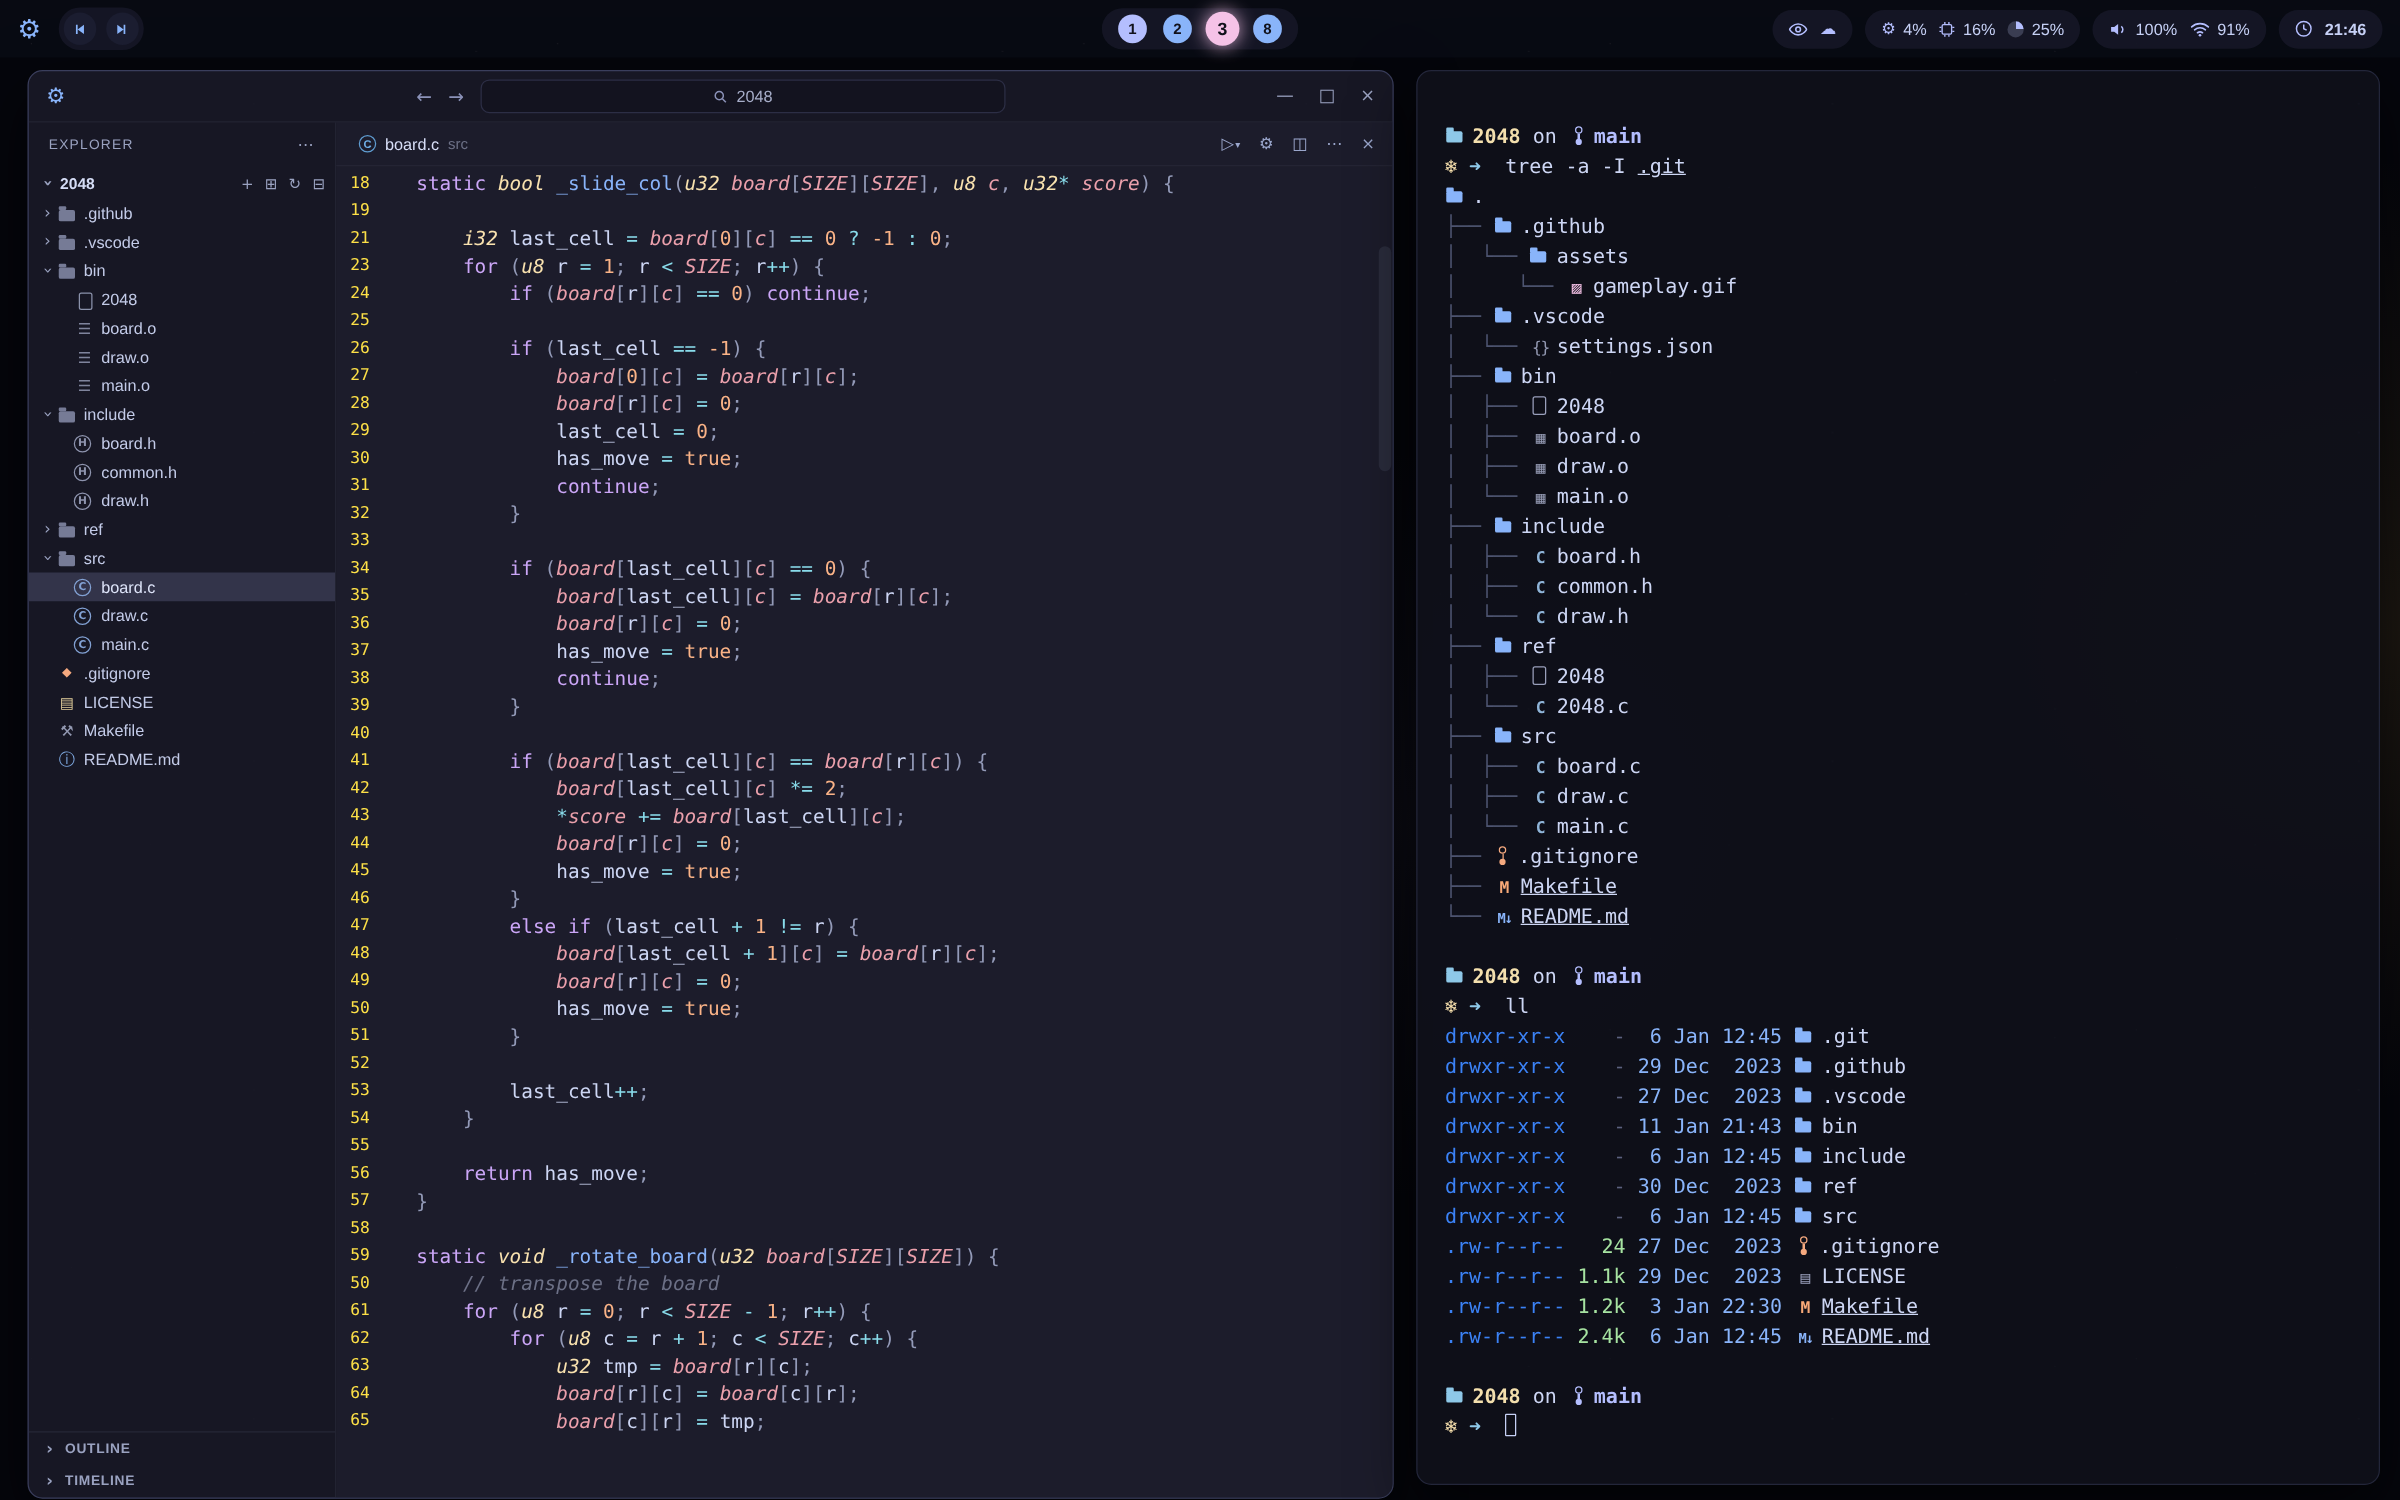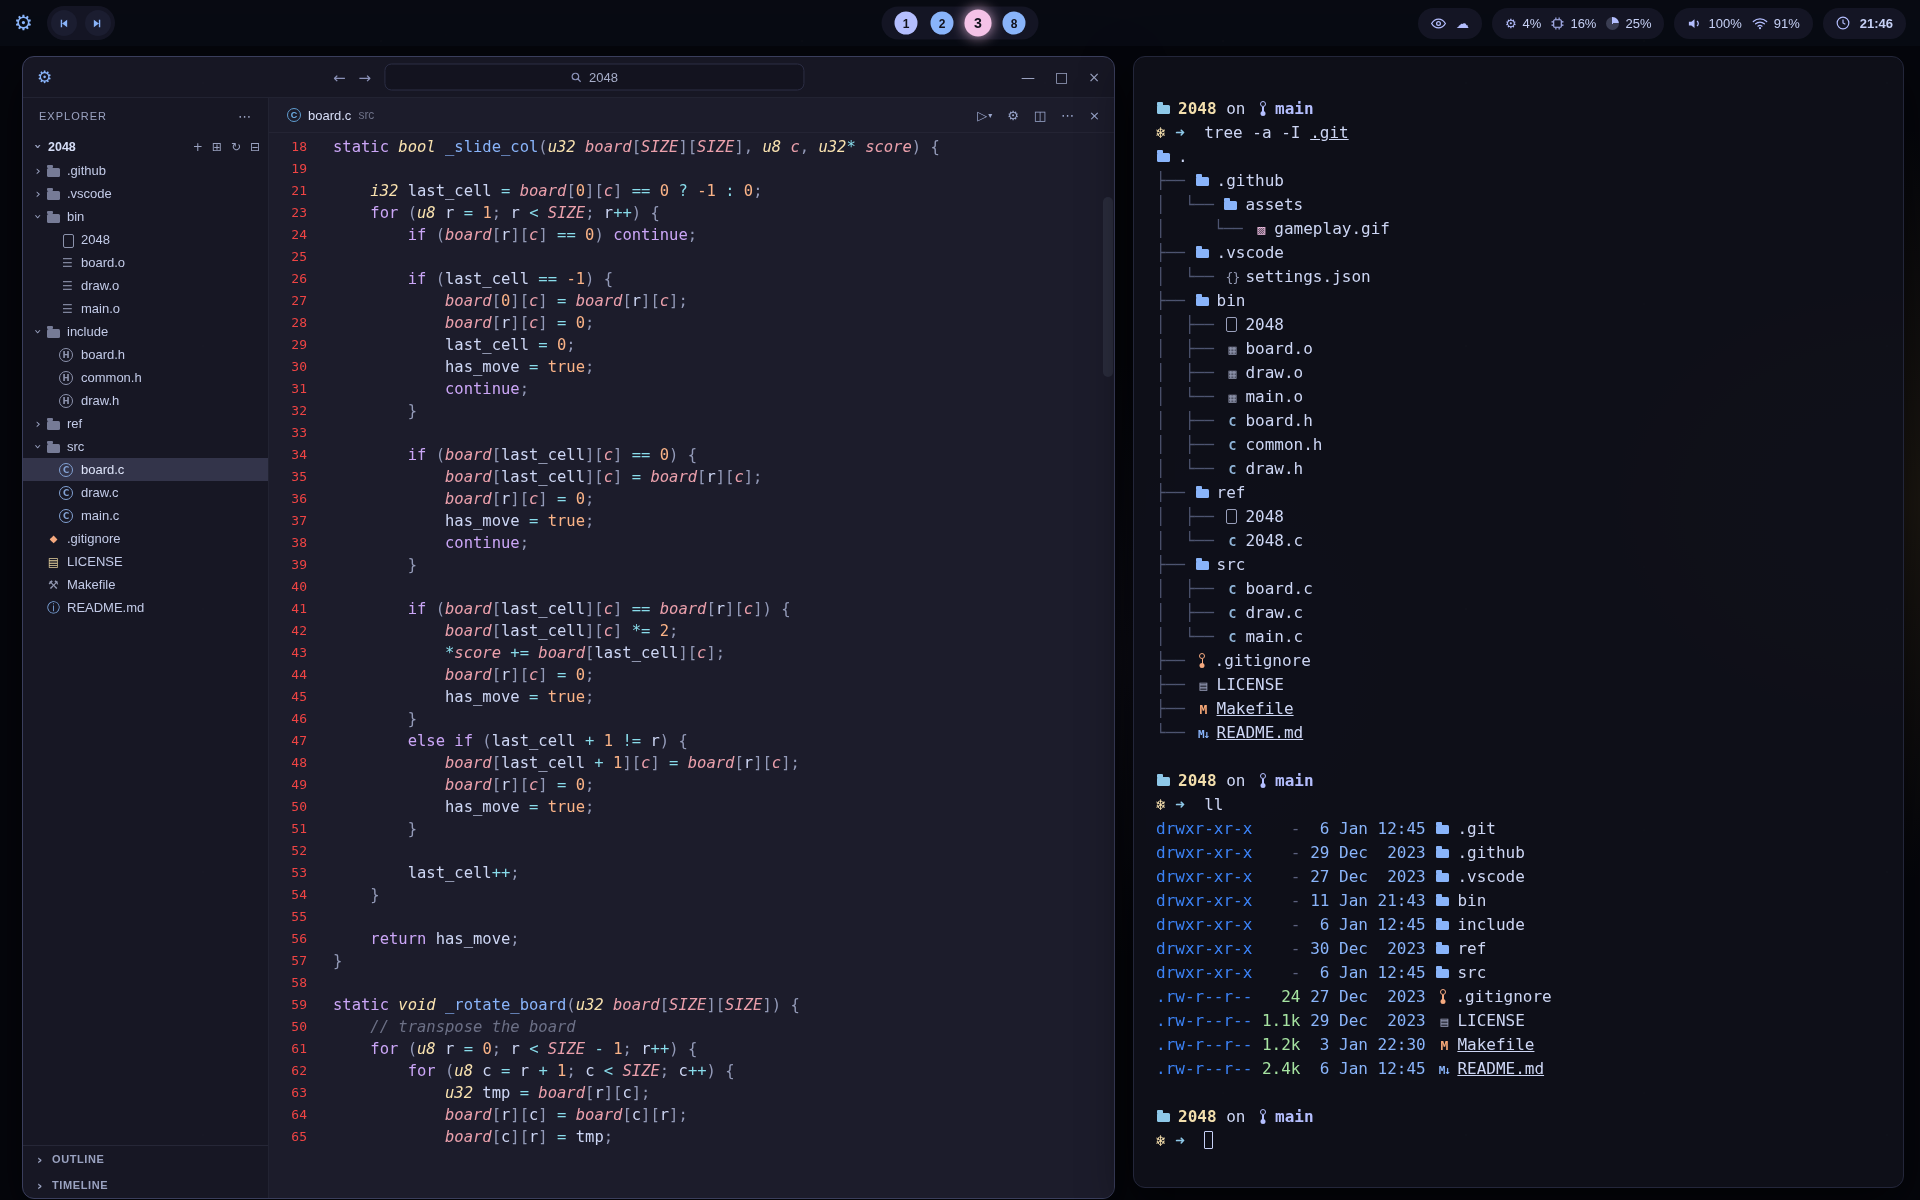--- a/index.html
+++ b/index.html
@@ -77,21 +77,21 @@
 .tabbar{height:35px;flex:none;display:flex;align-items:center;padding:0 14px 0 12px;border-bottom:1px solid rgba(49,50,68,.4)}
 .tab{display:flex;align-items:center;gap:7px;height:100%;padding:0 6px;font-size:13px;color:#d8dff8;cursor:pointer}
 .cbadge{width:14px;height:14px;border:1px solid #5f9cd0;color:#6fb0e8;border-radius:50%;font-size:9px;font-weight:bold;display:grid;place-items:center}
 .tab .dir{color:#6c7086;font-size:12px}
 .tabicons{margin-left:auto;display:flex;gap:15px;color:#9aa6cc;font-size:13px;align-items:center;font-family:"DejaVu Sans",sans-serif}
 .tabicons span{cursor:pointer}
 .runwrap{display:flex;align-items:center;gap:1px}
 .runwrap .dd{font-size:8px}
 .codewrap{flex:1;position:relative;padding-top:3px;font-family:"DejaVu Sans Mono","DejaVu Sans",monospace;font-size:15.5px;line-height:22px;overflow:hidden}
 .cl{display:flex;height:22px}
-.ln{width:38px;flex:none;text-align:right;color:#ef4444;font-size:13px;line-height:22px}
+.ln{width:38px;flex:none;text-align:center;color:#fde047;font-size:13px;line-height:22px}
 .lc{padding-left:26px;white-space:pre}
 .tk-k{color:#cba6f7}
 .tk-t{color:#f9e2af;font-style:italic}
 .tk-f{color:#89b4fa}
 .tk-p{color:#eba0ac;font-style:italic}
 .tk-v{color:#cdd6f4}
 .tk-n{color:#fab387}
 .tk-o{color:#89dceb}
 .tk-b{color:#939ab8}
 .tk-c{color:#6c7086;font-style:italic}
@@ -595,32 +595,32 @@
     <div class="tln"><span class="tl">├── </span><span class="fi"></span><span class="tx">.github</span></div>
     <div class="tln"><span class="tl">│  └── </span><span class="fi"></span><span class="tx">assets</span></div>
     <div class="tln"><span class="tl">│     └── </span><span class="icI">▨</span><span class="tx">gameplay.gif</span></div>
     <div class="tln"><span class="tl">├── </span><span class="fi"></span><span class="tx">.vscode</span></div>
     <div class="tln"><span class="tl">│  └── </span><span class="icJ">{}</span><span class="tx">settings.json</span></div>
     <div class="tln"><span class="tl">├── </span><span class="fi"></span><span class="tx">bin</span></div>
     <div class="tln"><span class="tl">│  ├── </span><span class="icF"></span><span class="tx">2048</span></div>
     <div class="tln"><span class="tl">│  ├── </span><span class="icB">▦</span><span class="tx">board.o</span></div>
     <div class="tln"><span class="tl">│  ├── </span><span class="icB">▦</span><span class="tx">draw.o</span></div>
     <div class="tln"><span class="tl">│  └── </span><span class="icB">▦</span><span class="tx">main.o</span></div>
+    <div class="tln"><span class="tl">├── </span><span class="fi"></span><span class="tx">include</span></div>
     <div class="tln"><span class="tl">│  ├── </span><span class="icC">C</span><span class="tx">board.h</span></div>
     <div class="tln"><span class="tl">│  ├── </span><span class="icC">C</span><span class="tx">common.h</span></div>
     <div class="tln"><span class="tl">│  └── </span><span class="icC">C</span><span class="tx">draw.h</span></div>
     <div class="tln"><span class="tl">├── </span><span class="fi"></span><span class="tx">ref</span></div>
     <div class="tln"><span class="tl">│  ├── </span><span class="icF"></span><span class="tx">2048</span></div>
     <div class="tln"><span class="tl">│  └── </span><span class="icC">C</span><span class="tx">2048.c</span></div>
     <div class="tln"><span class="tl">├── </span><span class="fi"></span><span class="tx">src</span></div>
     <div class="tln"><span class="tl">│  ├── </span><span class="icC">C</span><span class="tx">board.c</span></div>
     <div class="tln"><span class="tl">│  ├── </span><span class="icC">C</span><span class="tx">draw.c</span></div>
     <div class="tln"><span class="tl">│  └── </span><span class="icC">C</span><span class="tx">main.c</span></div>
     <div class="tln"><span class="tl">├── </span><span class="icG"></span><span class="tx">.gitignore</span></div>
-    <div class="tln"><span class="tl">├── </span><span class="icD">▤</span><span class="tx">LICENSE</span></div>
     <div class="tln"><span class="tl">├── </span><span class="icM">M</span><span class="txu">Makefile</span></div>
     <div class="tln"><span class="tl">└── </span><span class="icR">M↓</span><span class="txu">README.md</span></div>
     <div class="tln"></div>
     <div class="tln"><span class="pi"></span><span class="pd">2048</span><span class="pl"> on </span><span class="bi"></span><span class="br">main</span></div>
     <div class="tln"><span class="sn">❄ </span><span class="ar">➜  </span><span class="cm">ll</span></div>
     <div class="tln"><span class="pe">drwxr-xr-x</span><span class="szd">    -</span><span class="dt">  6 Jan 12:45</span><span class="pl"> </span><span class="fi"></span><span class="tx">.git</span></div>
     <div class="tln"><span class="pe">drwxr-xr-x</span><span class="szd">    -</span><span class="dt"> 29 Dec  2023</span><span class="pl"> </span><span class="fi"></span><span class="tx">.github</span></div>
     <div class="tln"><span class="pe">drwxr-xr-x</span><span class="szd">    -</span><span class="dt"> 27 Dec  2023</span><span class="pl"> </span><span class="fi"></span><span class="tx">.vscode</span></div>
     <div class="tln"><span class="pe">drwxr-xr-x</span><span class="szd">    -</span><span class="dt"> 11 Jan 21:43</span><span class="pl"> </span><span class="fi"></span><span class="tx">bin</span></div>
     <div class="tln"><span class="pe">drwxr-xr-x</span><span class="szd">    -</span><span class="dt">  6 Jan 12:45</span><span class="pl"> </span><span class="fi"></span><span class="tx">include</span></div>

